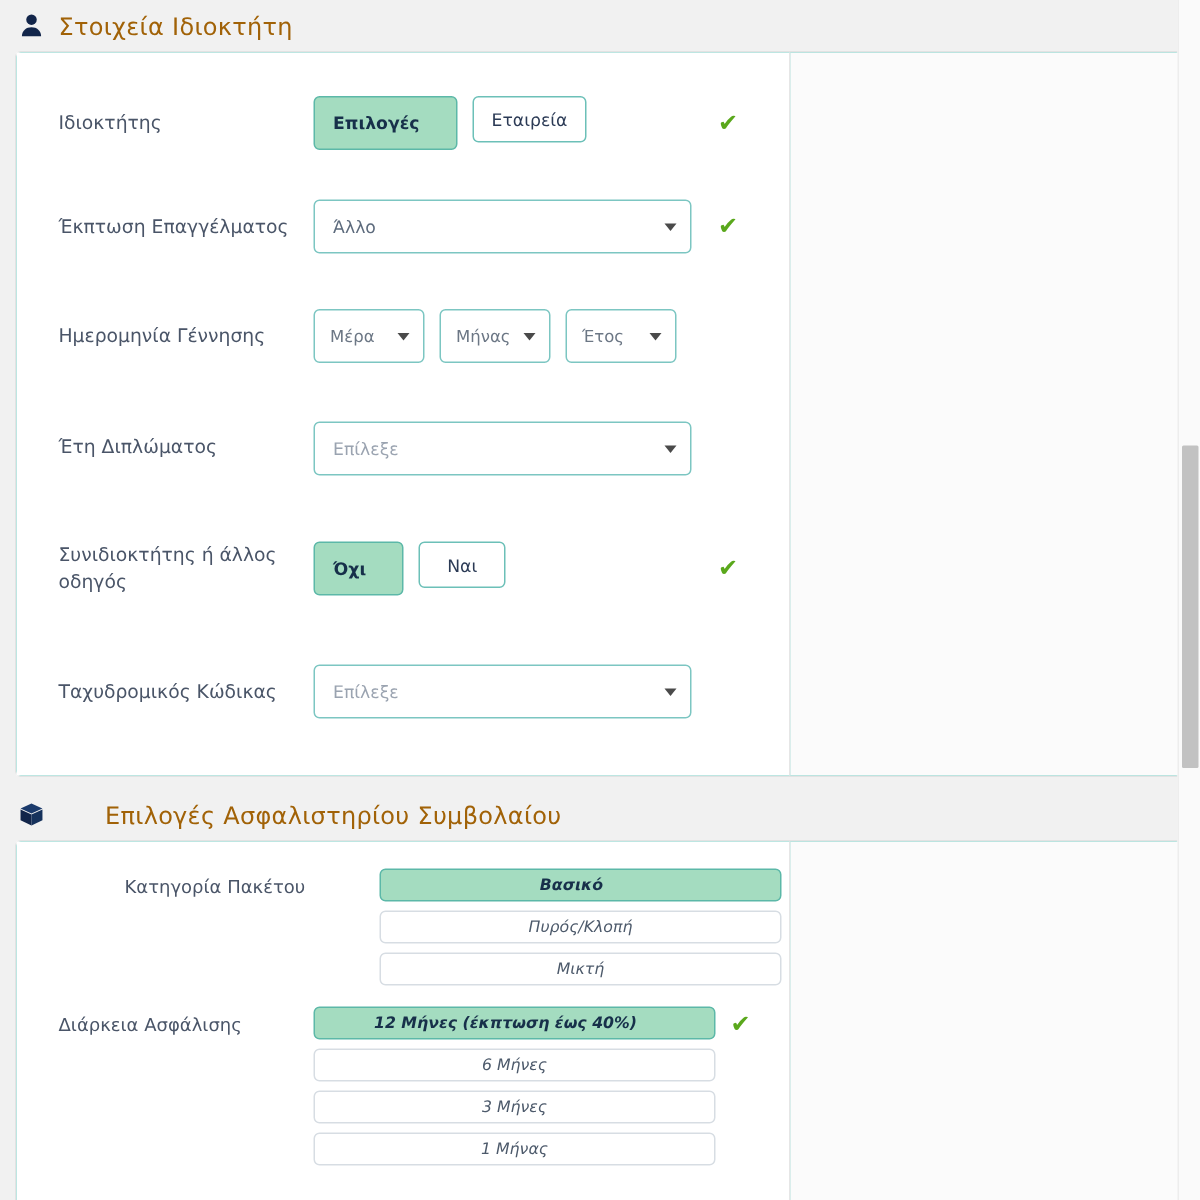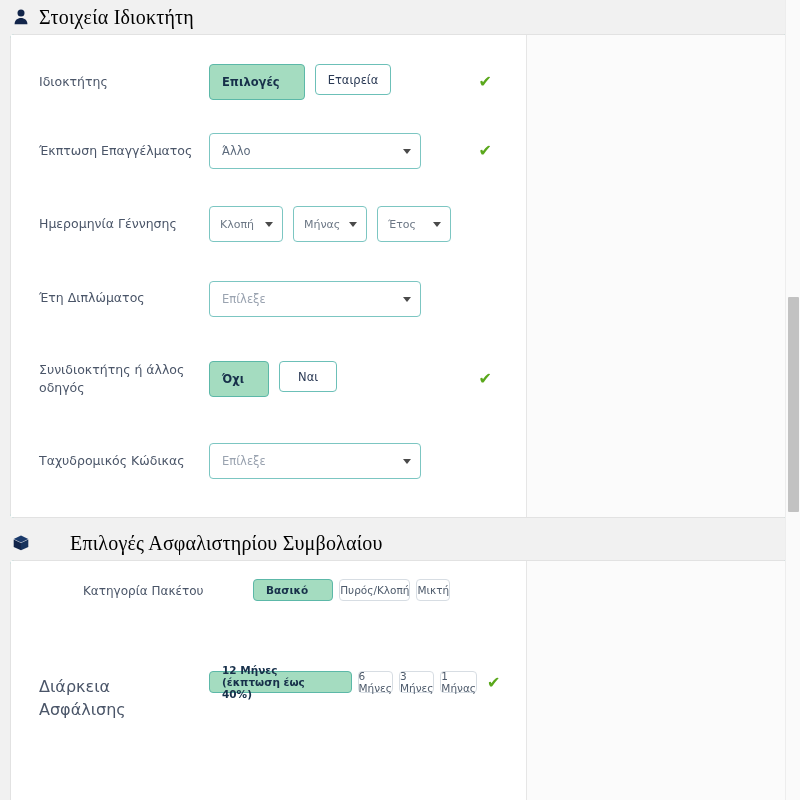--- a/index.html
+++ b/index.html
@@ -12,21 +12,21 @@
   .page{position:relative;width:800px;height:800px;}
 
   
   .sec-header{
     display:flex;align-items:center;gap:9px;
     padding:0 0 0 12px;
     height:32px;
     background:#f1f1f1;
   }
   .sec-header .sec-title{
-    font-size:20px;color:#000000;letter-spacing:.2px;font-family:Liberation Serif, serif;
+    font-size:16px;color:#a16207;letter-spacing:.2px;
   }
   .ico{width:18px;height:18px;display:block;flex:0 0 18px;}
 
   
   .card{
     position:relative;
     margin:0 12px 0 10px;
     background:#14b8a6;
     border:1px solid #e2e2e2;
     border-radius:4px;
@@ -83,26 +83,26 @@
   }
   .sel .val{font-size:11.5px;color:#9aa3b0;}
   .sel .val.filled{color:#5d6b7d;}
   .sel .arr{
     position:absolute;right:9px;top:50%;
     width:0;height:0;margin-top:-2px;
     border-left:4px solid transparent;
     border-right:4px solid transparent;
     border-top:5px solid #4a4a4a;
   }
-  .sel.wide{width:212px;}
+  .sel.wide{width:252px;}
   .sel.small{width:74px;padding:0 22px 0 10px;}
   .sel.small .val{font-size:11px;color:#6c7785;}
 
   
-  .opts{display:flex;gap:6px;width:268px;}
+  .opts{display:flex;flex-direction:column;gap:6px;width:268px;font-style:italic;}
   .opt{
     height:22px;display:flex;align-items:center;justify-content:center;
     border:1px solid #d7dde3;border-radius:4px;background:#fff;
     font-size:10.5px;color:#4d5a6b;box-sizing:border-box;cursor:pointer;
   }
   .opt.sel{
     background:#a4dcc0;border-color:#5cb8a8;
     font-weight:bold;color:#17304a;
   }
   .row.stack{align-items:flex-start;}
@@ -158,21 +158,21 @@
             </div>
             <span class="check">✔</span>
           </div>
         </div>
 
         <div class="row" style="height:74px;">
           <div class="lbl">Ημερομηνία Γέννησης</div>
           <div class="ctl">
             <div class="pill-grp">
               <div class="sel small">
-                <span class="val">Κλοπή</span>
+                <span class="val">Μέρα</span>
                 <span class="arr"></span>
               </div>
               <div class="sel small">
                 <span class="val">Μήνας</span>
                 <span class="arr"></span>
               </div>
               <div class="sel small">
                 <span class="val">Έτος</span>
                 <span class="arr"></span>
               </div>
@@ -240,21 +240,21 @@
             <div class="opts">
               <div class="opt sel">Βασικό</div>
               <div class="opt">Πυρός/Κλοπή</div>
               <div class="opt">Μικτή</div>
             </div>
             <span class="check" style="margin-right:28px;">✔</span>
           </div>
         </div>
 
         <div class="row stack" style="height:120px;">
-          <div class="lbl" style="font-size:16px;">Διάρκεια Ασφάλισης</div>
+          <div class="lbl" style="font-size:12px;">Διάρκεια Ασφάλισης</div>
           <div class="ctl" style="align-items:flex-start;">
             <div class="opts">
               <div class="opt sel">12 Μήνες (έκπτωση έως 40%)</div>
               <div class="opt">6 Μήνες</div>
               <div class="opt">3 Μήνες</div>
               <div class="opt">1 Μήνας</div>
             </div>
             <span class="check" style="margin-right:28px;">✔</span>
           </div>
         </div>

